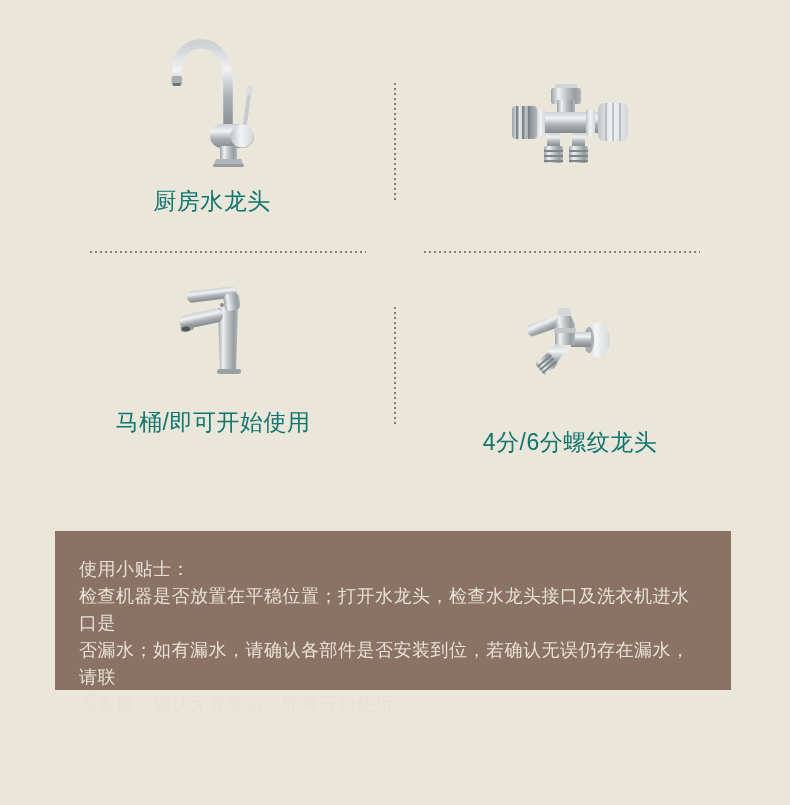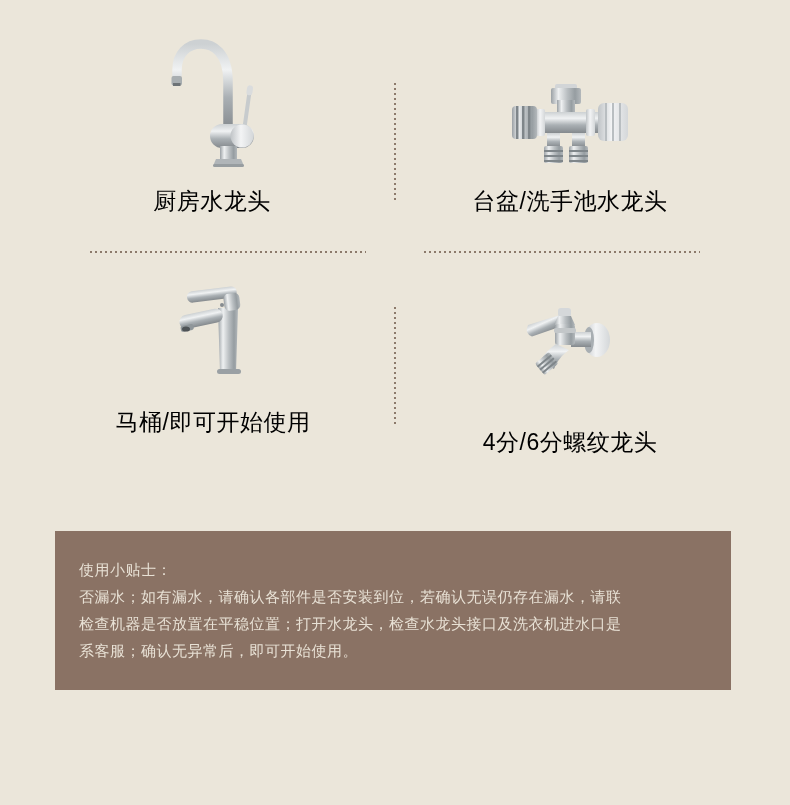--- a/index.html
+++ b/index.html
@@ -10,41 +10,41 @@
     font-family:"Liberation Sans",sans-serif;
     overflow:hidden;
   }
   .img-box{position:absolute;}
   .img-box svg{display:block;width:100%;height:100%;}
   .product-label{
     position:absolute;
     transform:translateX(-50%);
     font-size:23px;
     line-height:26px;
-    color:#000000;
+    color:#0f766e;
     white-space:nowrap;
     letter-spacing:0.5px;
   }
   .dot-h{
     position:absolute;height:2px;
     background:repeating-linear-gradient(to right,#8c7a6b 0 2px,transparent 2px 5px);
   }
   .dot-v{
     position:absolute;width:2px;
     background:repeating-linear-gradient(to bottom,#8c7a6b 0 2px,transparent 2px 5px);
   }
   .tips-box{
     position:absolute;
     left:55px;top:531px;
     width:676px;height:159px;
     box-sizing:border-box;
     padding:25px 24px 0 24px;
     background:#8a7264;
     color:#e8e1d5;
-    font-size:15px;
+    font-size:18px;
     line-height:27px;
   }
   .tips-title,.tips-line{letter-spacing:0.5px;}
   .defs-holder{position:absolute;width:0;height:0;overflow:hidden;}
 </style>
 </head>
 <body>
 
 <div class="page">
 
@@ -158,29 +158,28 @@
       <g transform="rotate(-40 26 66)">
         <rect x="17" y="58" width="18" height="15" rx="2" fill="url(#mv)"></rect>
         <rect x="17" y="61" width="18" height="2" fill="#7f868a"></rect>
         <rect x="17" y="65" width="18" height="2" fill="#7f868a"></rect>
         <rect x="17" y="69" width="18" height="2" fill="#7f868a"></rect>
       </g>
     </svg>
   </div>
 
   <div class="product-label" style="left:212px;top:188px;">厨房水龙头</div>
-  <div class="product-label" style="left:570px;top:188px;">台盆/洗手池水龙头</div>
   <div class="product-label" style="left:213px;top:409px;">马桶/即可开始使用</div>
   <div class="product-label" style="left:570px;top:409px;margin-top:20px;">4分/6分螺纹龙头</div>
 
   <div class="dot-v" style="left:394px;top:83px;height:120px;"></div>
   <div class="dot-v" style="left:394px;top:307px;height:120px;"></div>
   <div class="dot-h" style="left:90px;top:251px;width:276px;"></div>
   <div class="dot-h" style="left:424px;top:251px;width:276px;"></div>
 
   <div class="tips-box">
     <div class="tips-title">使用小贴士：</div>
+    <div class="tips-line">检查机器是否放置在平稳位置；打开水龙头，检查水龙头接口及洗衣机进水口是</div>
     <div class="tips-line">否漏水；如有漏水，请确认各部件是否安装到位，若确认无误仍存在漏水，请联</div>
-    <div class="tips-line">检查机器是否放置在平稳位置；打开水龙头，检查水龙头接口及洗衣机进水口是</div>
     <div class="tips-line">系客服；确认无异常后，即可开始使用。</div>
   </div>
 
 </div>
 
 </body></html>

